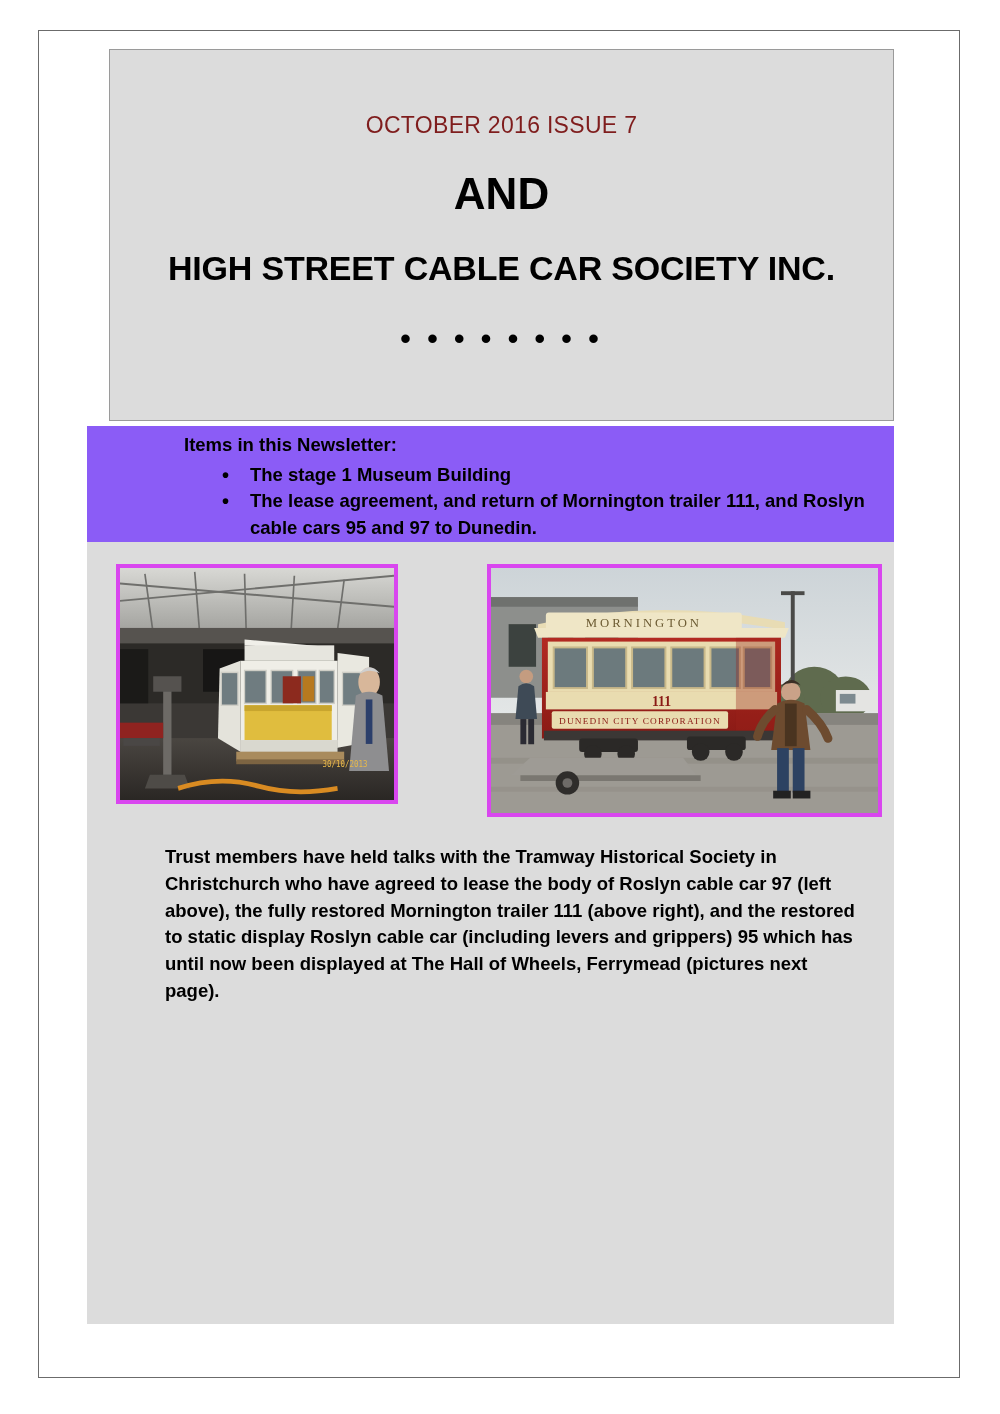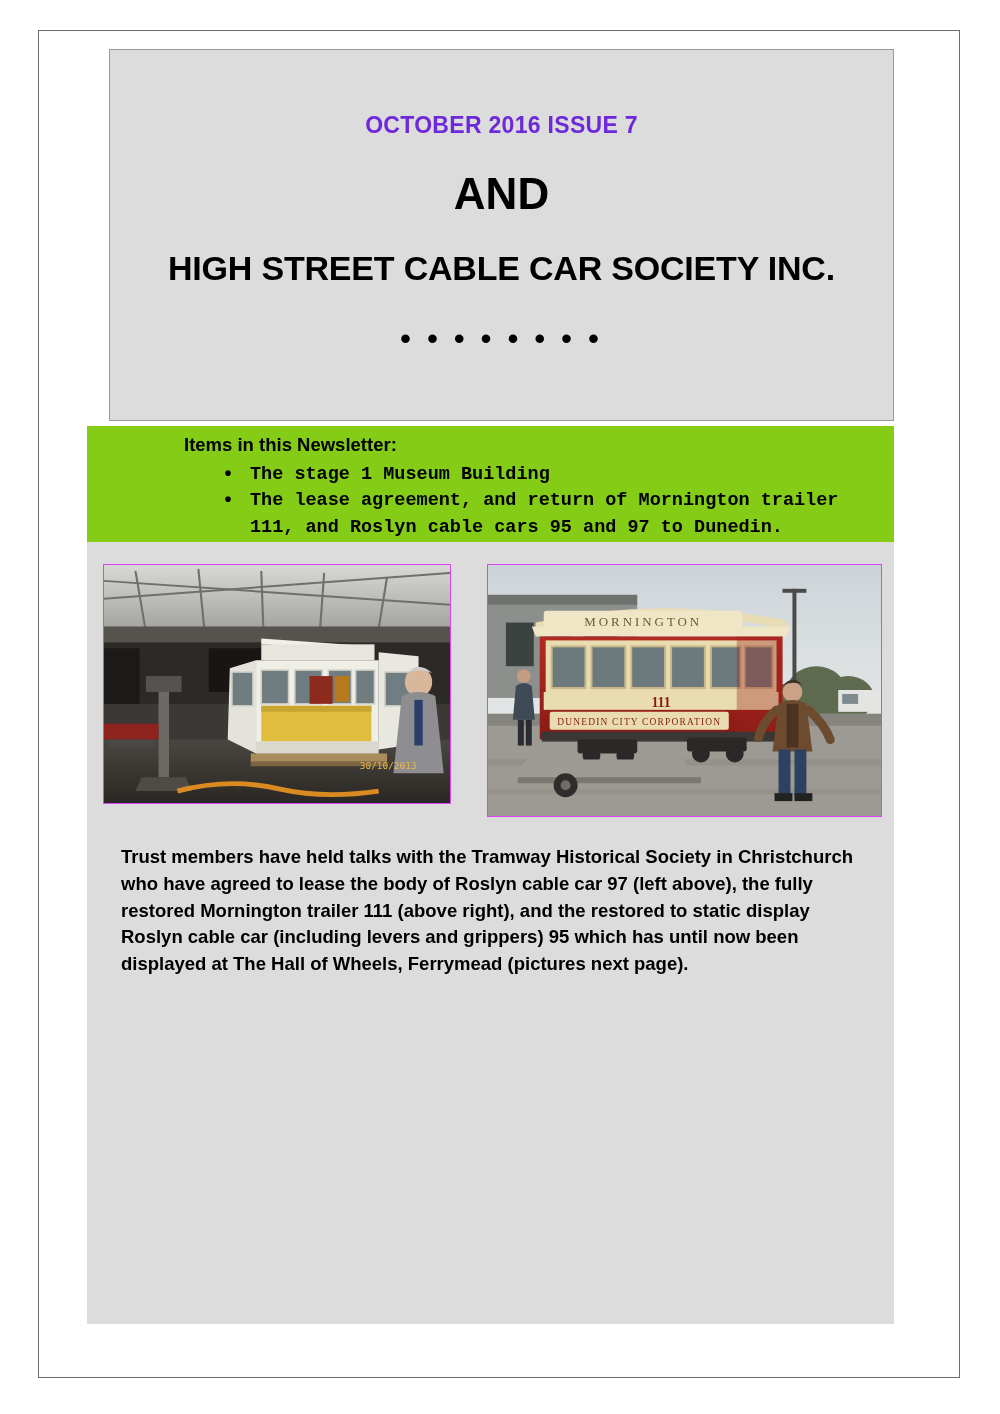--- a/index.html
+++ b/index.html
@@ -33,22 +33,21 @@
     height: 372px;
     background: #dcdcdc;
     border: 1px solid #9a9a9a;
     box-sizing: border-box;
     text-align: center;
   }
   .issue-line {
     font-size: 23px;
     letter-spacing: 0.3px;
     margin-top: 62px;
-    color: #6d28d9;
-    font-weight: bold;
+    color: #7f1d1d;
   }
   .title-main {
     font-size: 34px;
     font-weight: bold;
     margin-top: 38px;
     letter-spacing: -0.2px;
   }
   .title-and {
     font-size: 44px;
     font-weight: bold;
@@ -66,34 +65,33 @@
     letter-spacing: 4px;
     margin-top: 34px;
     color: #000;
   }
   
   .items-block {
     position: absolute;
     left: 48px;
     top: 395px;
     width: 807px;
-    background: #84cc16;
+    background: #8b5cf6;
     padding: 8px 0 10px 0;
     box-sizing: border-box;
   }
   .items-title {
     font-size: 18.5px;
     font-weight: bold;
     margin-left: 97px;
   }
   .items-list {
     margin: 6px 0 0 0;
     padding-left: 0;
     list-style: none;
-    font-family: Liberation Mono, monospace;
   }
   .items-list li {
     font-size: 18.5px;
     font-weight: bold;
     line-height: 1.42;
     margin-left: 135px;
     padding-left: 28px;
     position: relative;
     max-width: 640px;
   }
@@ -125,36 +123,36 @@
   .p3 { margin-top: 16px; }
   
   .photos {
     position: relative;
     height: 262px;
     margin-top: 22px;
   }
   .photo {
     position: absolute;
     overflow: hidden;
-    border: 1px solid #d946ef;
+    border: 4px solid #d946ef;
     box-sizing: border-box;
   }
   .photo-left {
-    left: 16px;
+    left: 29px;
     top: 0;
-    width: 348px;
+    width: 282px;
     height: 240px;
   }
   .photo-right {
     left: 400px;
     top: 0;
     width: 395px;
     height: 253px;
   }
-  .text-after-photos { padding-top: 18px; }
+  .text-after-photos { padding-top: 18px; padding-left: 44px; }
 </style>
 </head>
 <body>
 
 <div class="page">
 
   <div class="masthead">
     <div class="issue-line">OCTOBER 2016 ISSUE 7</div>
     <div class="title-and">AND</div>
     <div class="title-second">HIGH STREET CABLE CAR SOCIETY INC.</div>

